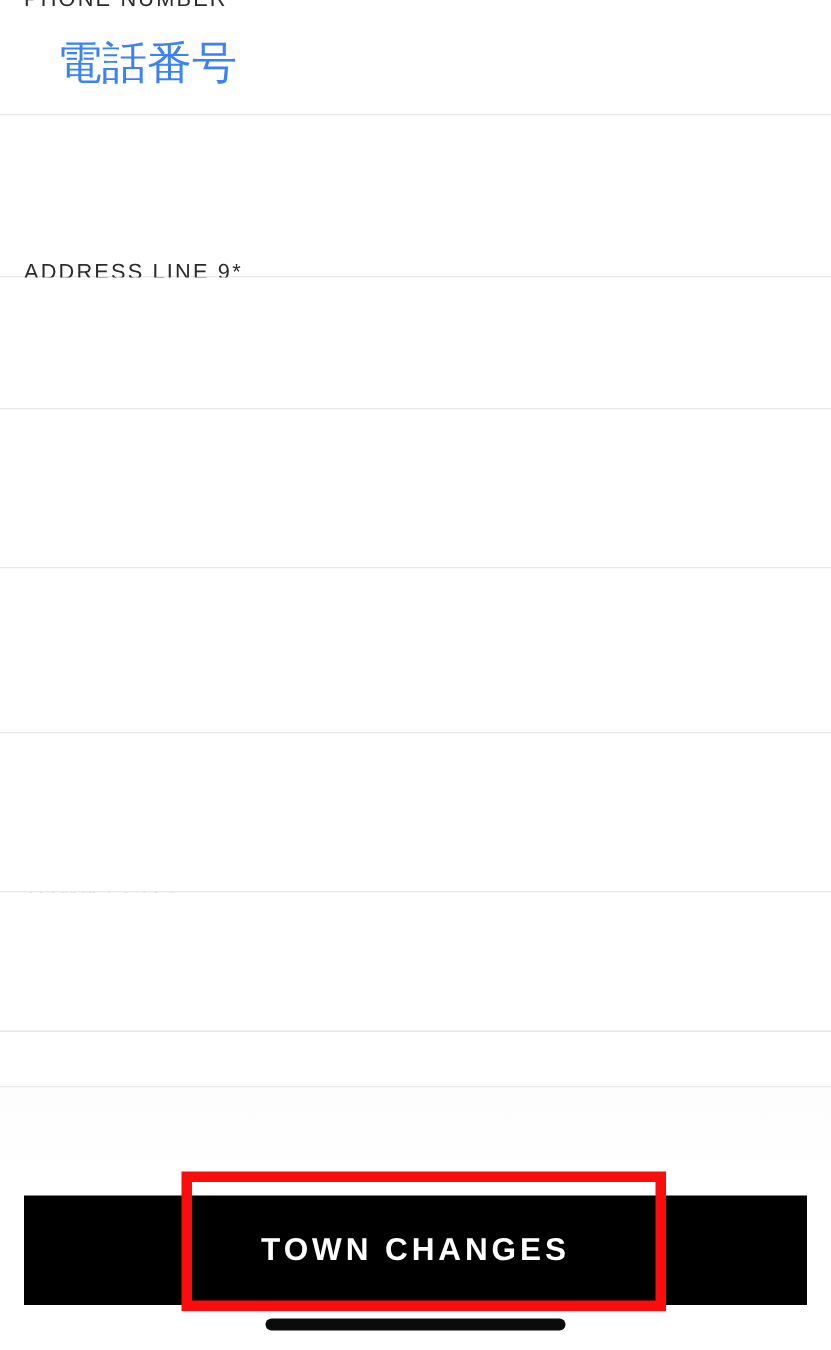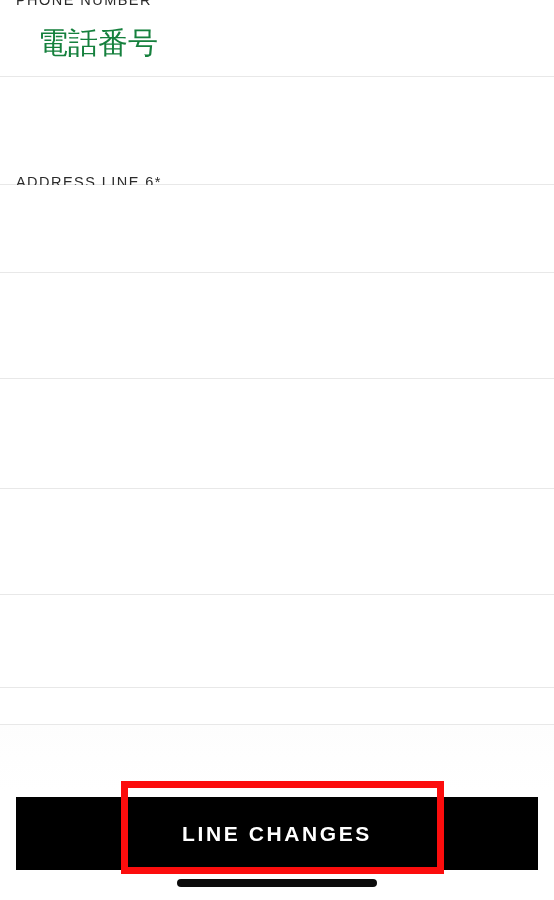--- a/index.html
+++ b/index.html
@@ -56,21 +56,21 @@
     letter-spacing: 0.3px;
     color: #c3c3c3;
     font-weight: 400;
     margin-left: 10px;
   }
 
   .field-value {
     display: block;
     font-size: 30px;
     line-height: 1;
-    color: #15803d;
+    color: #3b82f6;
     font-weight: 400;
     white-space: nowrap;
   }
 
   .field-value-sub {
     font-size: 28px;
   }
 
   
   .row-phone {
@@ -175,21 +175,21 @@
 <div id="app">
 
   <div class="form-scroll">
 
     <div class="field-row row-phone">
       <span class="field-label">PHONE NUMBER</span>
       <span class="field-value">電話番号</span>
     </div>
 
     <div class="field-row row-addr1">
-      <span class="field-label">ADDRESS LINE 6*</span>
+      <span class="field-label">ADDRESS LINE 9*</span>
       <span class="field-value field-value-sub">番地町名（例：5ー5ー3Jingumae）</span>
     </div>
 
     <div class="field-row row-addr2">
       <span class="field-label"><span>ADDRESS LINE 2</span><span class="field-optional">Optional</span></span>
       <span class="field-value">建物名</span>
     </div>
 
     <div class="field-row row-city">
       <span class="field-label">TOWN / CITY*</span>
@@ -209,19 +209,19 @@
     <div class="field-row row-country">
       
       
     </div>
 
   </div>
 
   <div class="footer-divider"></div>
 
   <div class="footer">
-    <button class="save-button">LINE CHANGES</button>
+    <button class="save-button">TOWN CHANGES</button>
     <div class="home-indicator"></div>
   </div>
 
   <div class="annotation-box"></div>
 
 </div>
 
 </body></html>

